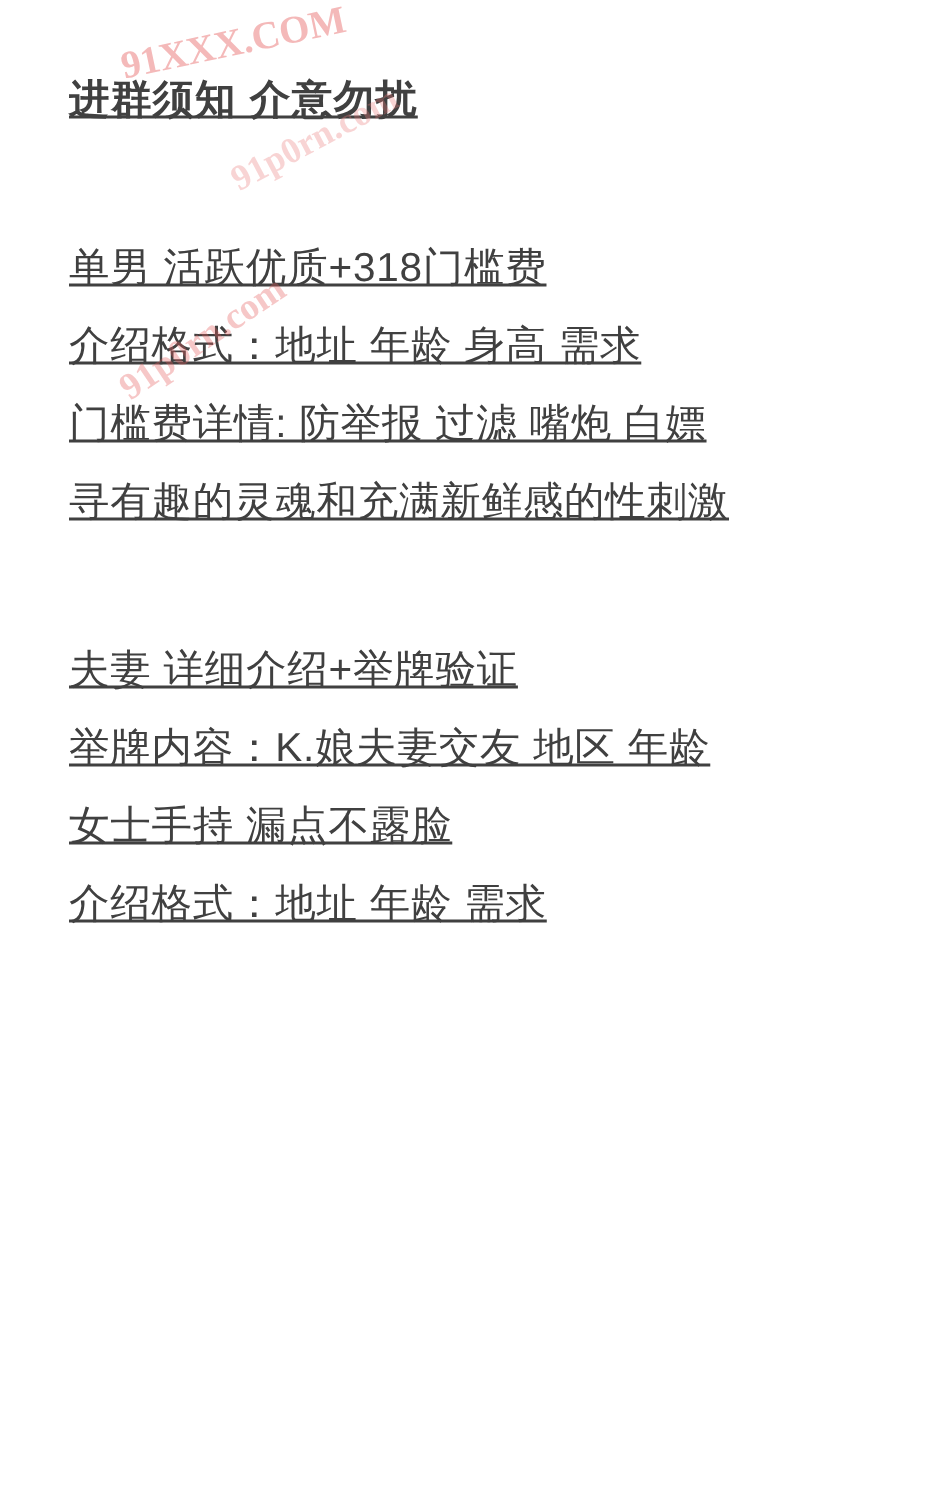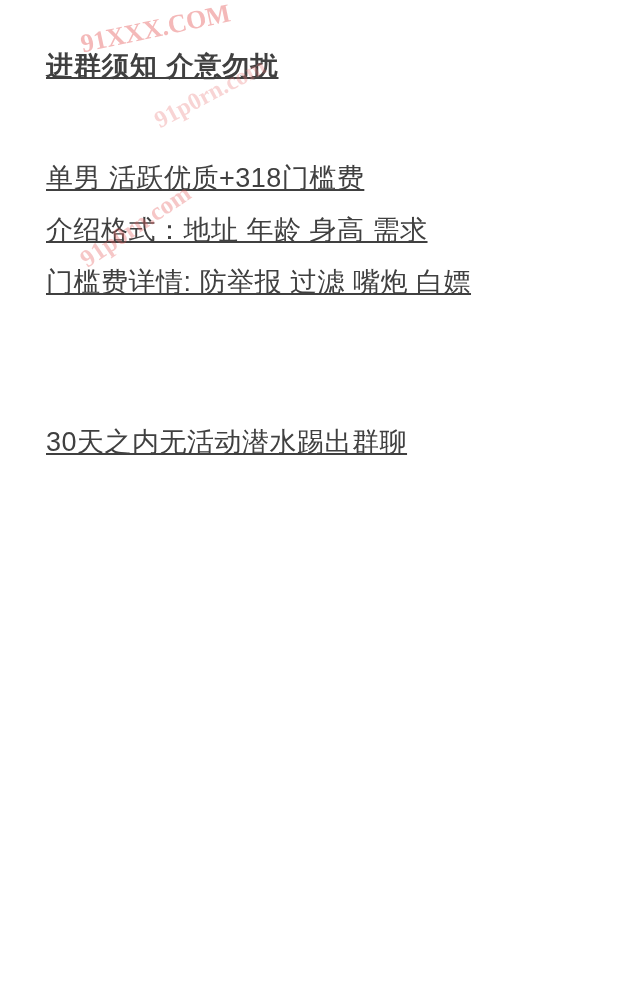--- a/index.html
+++ b/index.html
@@ -97,25 +97,31 @@
   <div class="content">
 
     <div class="line title">进群须知 介意勿扰</div>
 
     <div class="spacer-lg"></div>
 
     <div>
       <div class="line">单男 活跃优质+318门槛费</div>
       <div class="line">介绍格式：地址 年龄 身高 需求</div>
       <div class="line">门槛费详情: 防举报 过滤 嘴炮 白嫖</div>
+      <div class="line">寻有趣的灵魂和充满新鲜感的性刺激</div>
     </div>
 
     <div class="spacer-lg"></div>
 
+    <div>
+      <div class="line">夫妻 详细介绍+举牌验证</div>
+      <div class="line">举牌内容：K.娘夫妻交友 地区 年龄</div>
+      <div class="line">女士手持 漏点不露脸</div>
+      <div class="line">介绍格式：地址 年龄 需求</div>
+    </div>
 
     <div class="spacer-md"></div>
 
     <div>
-      <div class="line">30天之内无活动潜水踢出群聊</div>
     </div>
 
   </div>
 </div>
 
 </body></html>

